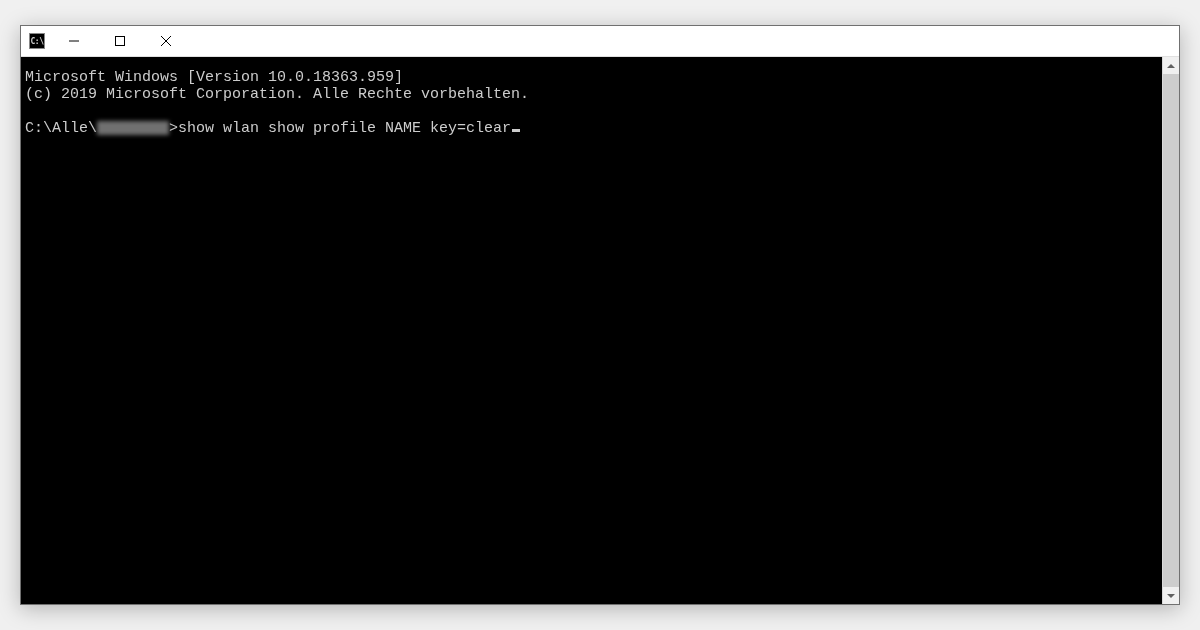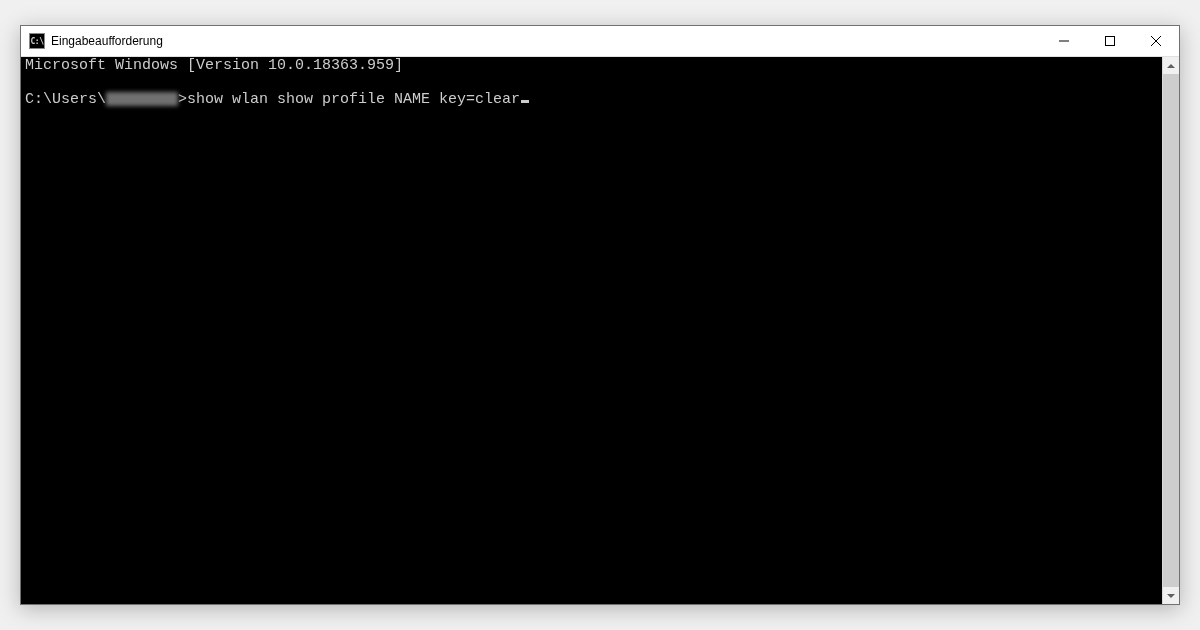--- a/index.html
+++ b/index.html
@@ -79,21 +79,21 @@
       position: relative;
       overflow: hidden;
     }
     .terminal {
       flex: 1;
       background: #000;
       color: #cccccc;
       font-family: Consolas, "Courier New", monospace;
       font-size: 15px;
       line-height: 17px;
-      padding: 0 4px;
+      padding: 12px 4px;
       white-space: pre;
       overflow: hidden;
     }
     .scrollbar {
       width: 17px;
       background: #f0f0f0;
       display: flex;
       flex-direction: column;
       border-left: 1px solid #dadada;
     }
@@ -140,41 +140,40 @@
     .line {
       display: block;
     }
   </style>
 </head>
 <body>
 
 <div class="window">
   <div class="titlebar">
     <div class="titlebar-icon">C:\</div>
-    <div class="titlebar-title">Eingabeaufforderung</div>
     <div class="titlebar-controls">
       <div class="titlebar-btn">
         <svg width="10" height="10" viewBox="0 0 10 10">
             <path d="M0 5 H10" stroke-width="1"></path>
           </svg>
       </div>
       <div class="titlebar-btn">
         <svg width="10" height="10" viewBox="0 0 10 10">
             <rect x="0.5" y="0.5" width="9" height="9" stroke-width="1"></rect>
           </svg>
       </div>
       <div class="titlebar-btn">
         <svg width="10" height="10" viewBox="0 0 10 10">
             <path d="M0 0 L10 10 M10 0 L0 10" stroke-width="1"></path>
           </svg>
       </div>
     </div>
   </div>
   <div class="terminal-area">
-    <div class="terminal"><span class="line">Microsoft Windows [Version 10.0.18363.959]</span><span class="line"> </span><span class="line"><span>C:\Users\</span><span class="blurred">████████</span><span>&gt;</span><span>show wlan show profile NAME key=clear</span><span class="cursor"></span></span></div>
+    <div class="terminal"><span class="line">Microsoft Windows [Version 10.0.18363.959]</span><span class="line">(c) 2019 Microsoft Corporation. Alle Rechte vorbehalten.</span><span class="line"> </span><span class="line"><span>C:\Alle\</span><span class="blurred">████████</span><span>&gt;</span><span>show wlan show profile NAME key=clear</span><span class="cursor"></span></span></div>
     <div class="scrollbar">
       <div class="scroll-btn">
         <svg width="8" height="4" viewBox="0 0 8 4">
             <path d="M0 4 L4 0 L8 4 Z"></path>
           </svg>
       </div>
       <div class="scroll-track">
         <div class="scroll-thumb"></div>
       </div>
       <div class="scroll-btn">

